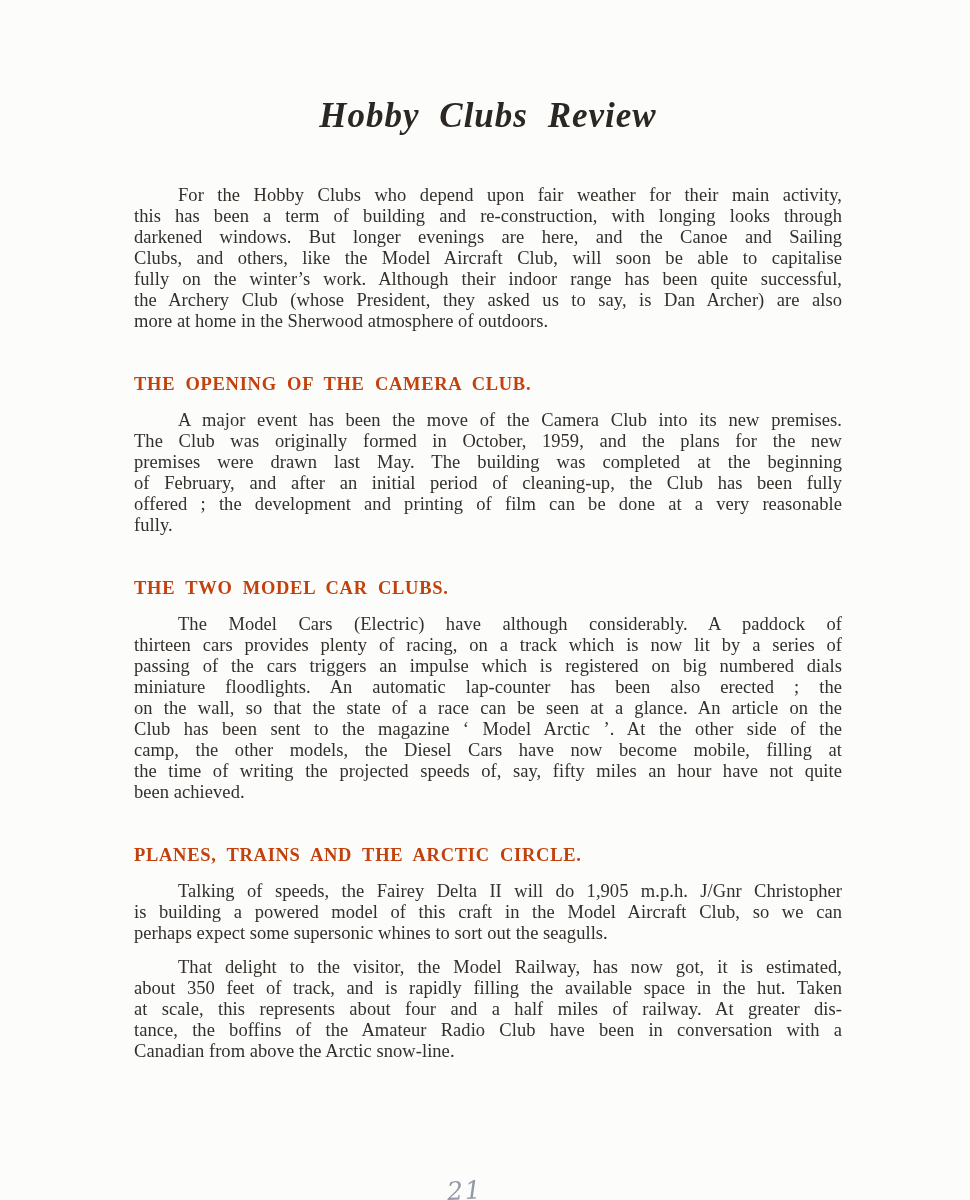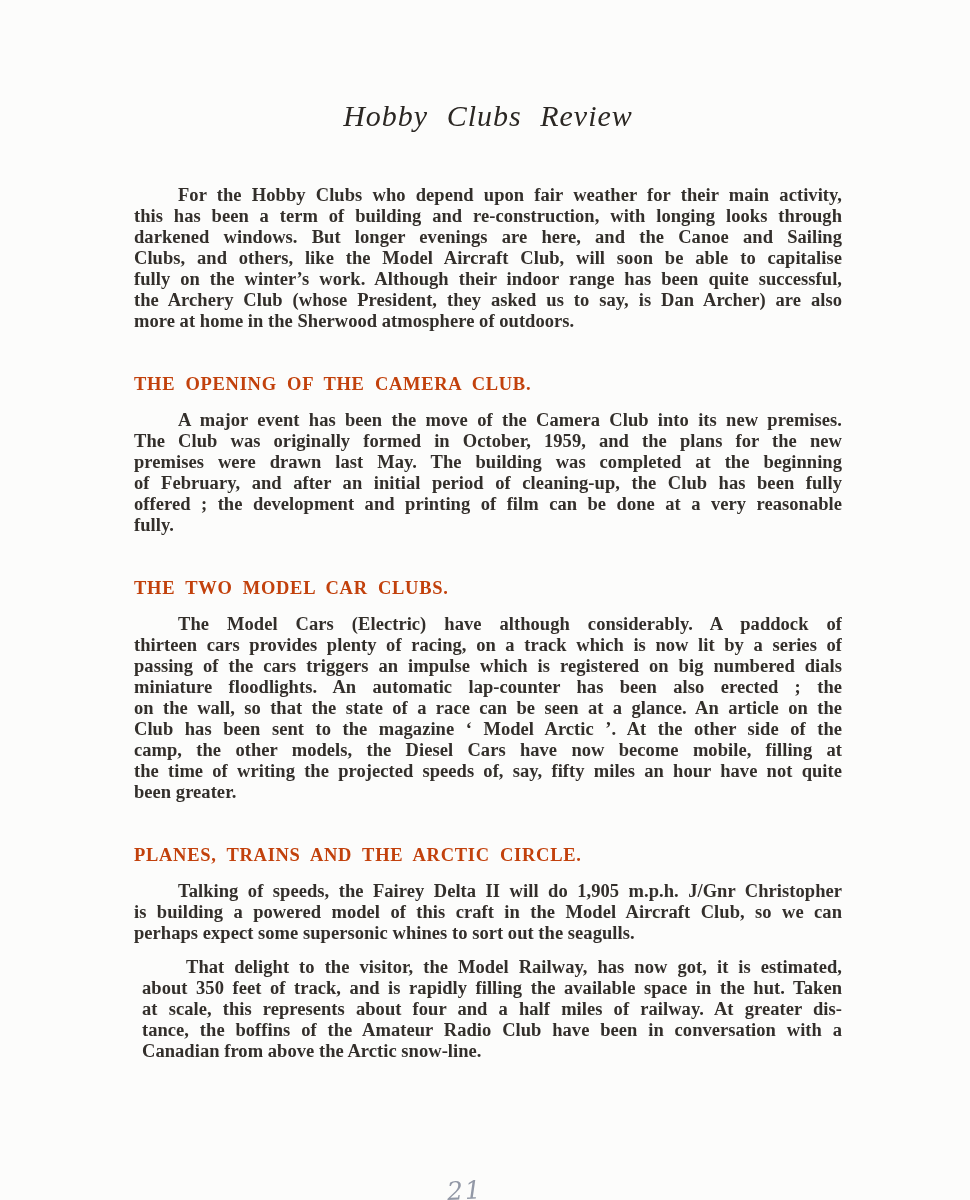--- a/index.html
+++ b/index.html
@@ -19,50 +19,48 @@
     position: relative;
     width: 970px;
     height: 1200px;
   }
   .content {
     margin-left: 134px;
     width: 708px;
   }
   .doc-title {
     margin: 88px 0 0 0;
-    font-size: 30px;
+    font-size: 35px;
     line-height: 56px;
     font-style: italic;
-    font-weight: normal;
+    font-weight: bold;
     text-align: center;
     letter-spacing: 1px;
     word-spacing: 10px;
     color: #2b2understand723;
     color: #2b2723;
   }
   .para {
     margin: 0;
   }
   .intro {
     margin-top: 41px;
   }
   .para + .para {
     margin-top: 13px;
-    margin-left: 8px;
   }
   .pline {
     font-size: 18.5px;
     line-height: 21px;
     height: 21px;
     overflow: hidden;
     text-align: justify;
     text-align-last: justify;
     letter-spacing: 0.05px;
     white-space: normal;
-    font-weight: bold;
   }
   .pline.first {
     text-indent: 44px;
   }
   .pline.last {
     text-align-last: left;
   }
   .section-heading {
     margin: 42px 0 15px 0;
     font-size: 18.5px;
@@ -115,21 +113,21 @@
     <h2 class="section-heading">THE TWO MODEL CAR CLUBS.</h2>
     <div class="para">
         <div class="pline first">The Model Cars (Electric) have although considerably.  A paddock of</div>
         <div class="pline">thirteen cars provides plenty of racing, on a track which is now lit by a series of</div>
         <div class="pline">passing of the cars triggers an impulse which is registered on big numbered dials</div>
         <div class="pline">miniature floodlights.  An automatic lap-counter has been also erected ; the</div>
         <div class="pline">on the wall, so that the state of a race can be seen at a glance.  An article on the</div>
         <div class="pline">Club has been sent to the magazine ‘ Model Arctic ’.  At the other side of the</div>
         <div class="pline">camp, the other models, the Diesel Cars have now become mobile, filling at</div>
         <div class="pline">the time of writing the projected speeds of, say, fifty miles an hour have not quite</div>
-        <div class="pline last">been greater.</div>
+        <div class="pline last">been achieved.</div>
       </div>
 
     <h2 class="section-heading">PLANES, TRAINS AND THE ARCTIC CIRCLE.</h2>
     <div class="para">
         <div class="pline first">Talking of speeds, the Fairey Delta II will do 1,905 m.p.h.  J/Gnr Christopher</div>
         <div class="pline">is building a powered model of this craft in the Model Aircraft Club, so we can</div>
         <div class="pline last">perhaps expect some supersonic whines to sort out the seagulls.</div>
       </div>
     <div class="para">
         <div class="pline first">That delight to the visitor, the Model Railway, has now got, it is estimated,</div>

